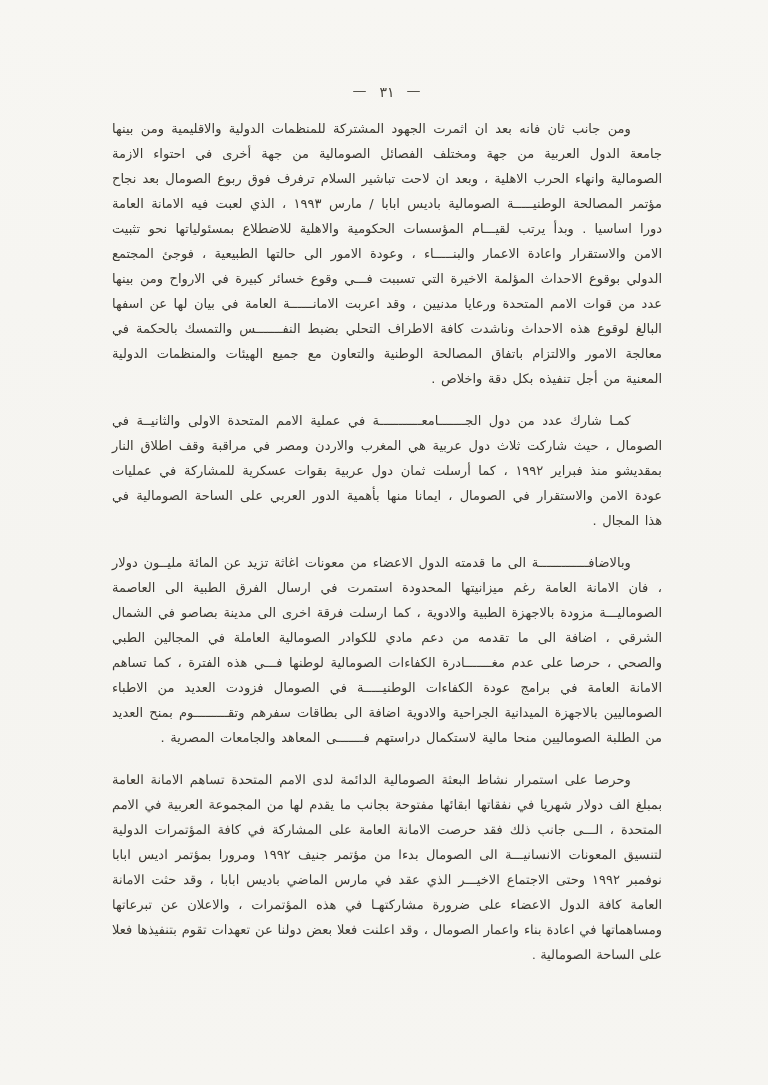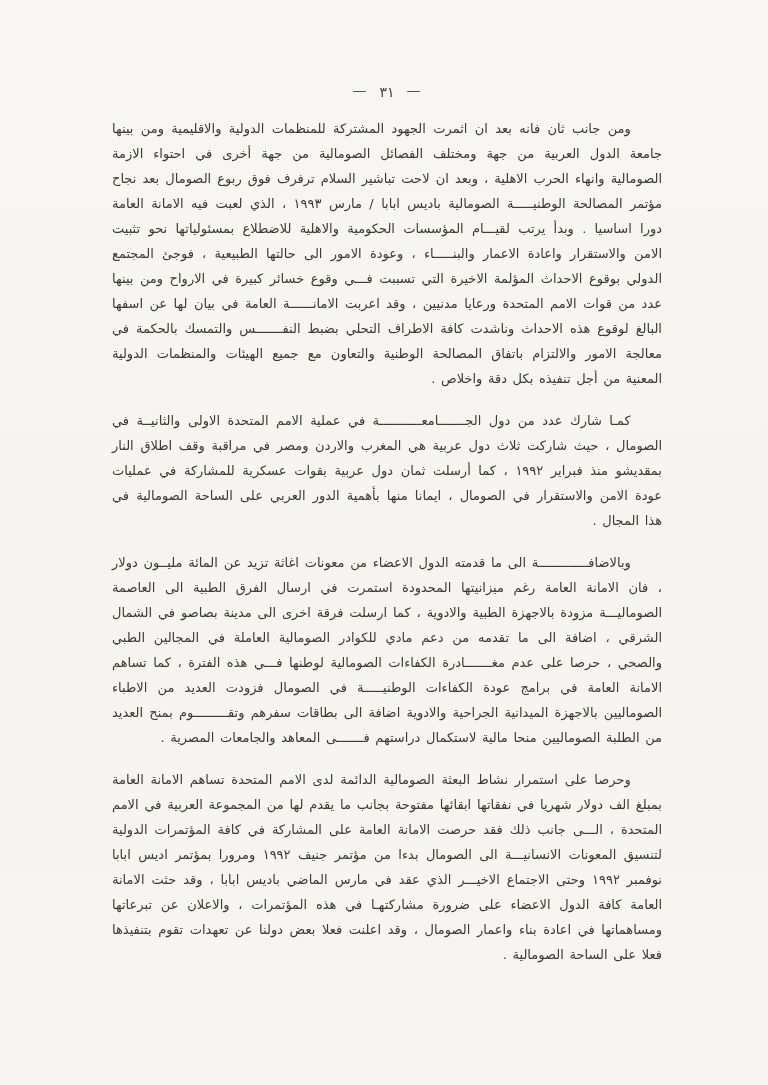--- a/index.html
+++ b/index.html
@@ -37,21 +37,21 @@
     text-align: justify;
     font-size: 13px;
     line-height: 25px;
     color: #3c3931;
   }
   .text-block p {
     text-indent: 2.4em;
     margin-bottom: 17px;
     word-spacing: 1.5px;
   }
-  .text-block p:last-child { margin-bottom: 8px; }
+  .text-block p:last-child { margin-bottom: 8px; font-family: Liberation Serif, serif; }
 </style>
 </head>
 <body>
 
 <div class="page">
 
   <div class="page-number">
     <span class="dash">—</span><span>٣١</span><span class="dash">—</span>
   </div>
 

